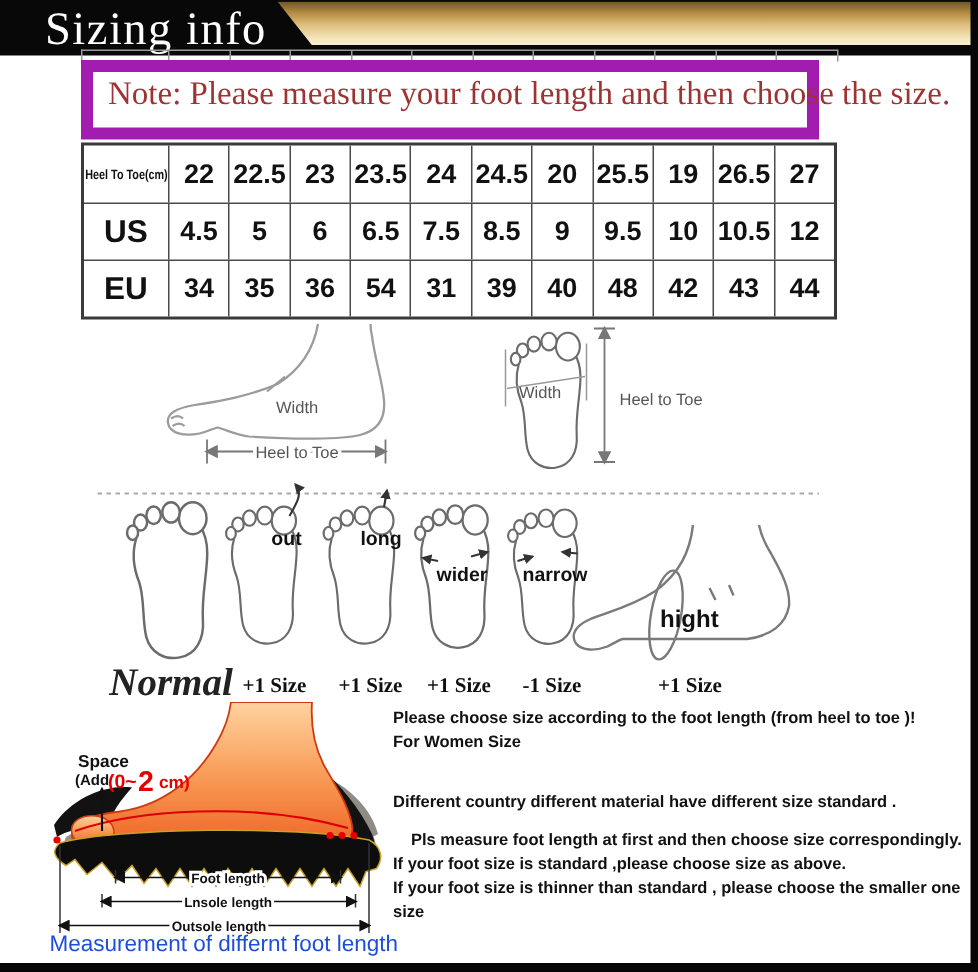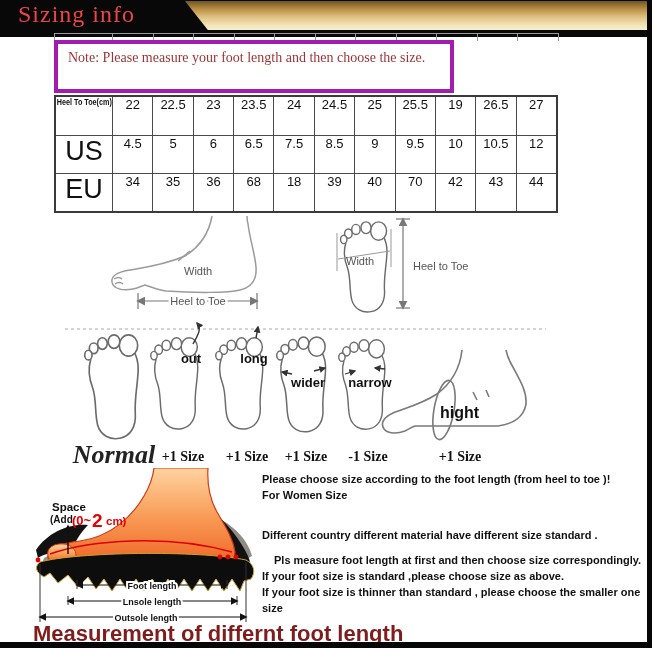--- a/index.html
+++ b/index.html
@@ -1,63 +1,63 @@
 <!DOCTYPE html>
 <html><head>
 <meta charset="utf-8">
 <style>
   html,body{margin:0;padding:0;background:#fff;}
   #page{position:relative;width:652px;height:648px;background:#fff;overflow:hidden;
         font-family:"Liberation Sans",sans-serif;}
   
   #header{position:absolute;left:0;top:0;width:652px;height:37px;background:#080808;}
-  #title{position:absolute;left:18px;top:1px;color:#ef4444;font-family:"Liberation Serif",serif;
-         font-size:24px;letter-spacing:1px;}
+  #title{position:absolute;left:30px;top:1px;color:#ffffff;font-family:"Liberation Serif",serif;
+         font-size:31px;letter-spacing:1px;}
   #ribbon{position:absolute;left:184px;top:1px;width:468px;height:29px;
           background:linear-gradient(180deg,#6e5524 0%,#b98f45 28%,#dfc180 55%,#f3e6bc 85%,#f8efcf 100%);
           clip-path:polygon(0.2% 0,100% 0,100% 100%,5.1% 100%);}
   #right-edge{position:absolute;right:0;top:0;width:5px;height:648px;background:#060606;}
   #bottom-edge{position:absolute;left:0;bottom:0;width:652px;height:6px;background:#060606;}
   
   #tickrow{position:absolute;left:54px;top:33px;width:504px;height:7px;display:grid;
            grid-template-columns:58px repeat(11,1fr);border-top:1px solid #999;border-left:1px solid #999;}
   #tickrow span{border-right:1px solid #999;}
   
-  #notebox{position:absolute;left:54px;top:40px;width:400px;height:53px;border:4px solid #a21caf;
+  #notebox{position:absolute;left:54px;top:40px;width:492px;height:53px;border:8px solid #a21caf;
            box-sizing:border-box;background:#fff;color:#9d3434;font-family:"Liberation Serif",serif;
-           font-size:14px;line-height:22px;padding:3px 0 0 10px;white-space:nowrap;}
+           font-size:22px;line-height:22px;padding:3px 0 0 10px;white-space:nowrap;}
   #notebox .l2{padding-left:38px;}
   
   #sizetable{position:absolute;left:54px;top:95px;width:504px;height:118px;box-sizing:border-box;
              border:2px solid #3a3a3a;display:grid;grid-template-rows:repeat(3,1fr);background:#fff;}
   .st-row{display:grid;grid-template-columns:56px repeat(11,1fr);}
   .st-row + .st-row{border-top:1.5px solid #4a4a4a;}
-  .st-cell,.st-label{border-left:1px solid #4a4a4a;display:flex;justify-content:center;
+  .st-cell,.st-label{border-left:1px solid #4a4a4a;display:flex;align-items:center;justify-content:center;
              color:#111;}
   .st-label{border-left:none;}
-  .st-cell{font-size:13px;font-weight:400;}
+  .st-cell{font-size:18px;font-weight:700;}
   .hlabel{font-size:9px;font-weight:700;}
   .hlabel span{display:inline-block;transform:scaleX(.8);white-space:nowrap;}
-  .biglabel{font-size:27px;font-weight:400;}
+  .biglabel{font-size:21px;font-weight:700;}
   
   svg text{font-family:"Liberation Sans",sans-serif;}
   .lblGray{fill:#555;font-size:11px;}
   .lblType{font-weight:bold;font-size:13px;fill:#111;text-anchor:middle;}
   .lblHight{font-weight:bold;font-size:16px;fill:#111;}
   .lblSize{font-weight:bold;font-size:14px;fill:#111;text-anchor:middle;font-family:"Liberation Serif",serif;}
   .lblNormal{font-style:italic;font-weight:bold;font-size:26px;fill:#222;text-anchor:middle;
              font-family:"Liberation Serif",serif;}
   .mlabel{font-size:9px;font-weight:bold;fill:#111;text-anchor:middle;paint-order:stroke;stroke:#fff;stroke-width:4px;}
   .spaceBlack{fill:#111;font-weight:bold;}
   .spaceRed{fill:#e80000;font-weight:bold;}
   
   #measure-svg{position:absolute;left:100px;top:213px;}
   #feet-svg{position:absolute;left:30px;top:322px;}
   #shoe-svg{position:absolute;left:18px;top:468px;}
-  #caption{position:absolute;left:33px;top:621px;font-size:22px;font-weight:bold;color:#7f1d1d;}
+  #caption{position:absolute;left:33px;top:621px;font-size:15px;font-weight:normal;color:#1d4ed8;}
   #infoblock{position:absolute;left:262px;top:471px;width:386px;font-size:11px;font-weight:bold;
              color:#111;line-height:16px;}
   .gap-a{margin-top:24px;} .gap-b{margin-top:9px;padding-left:12px;} .gap-c{margin-top:0;}
 </style>
 </head>
 <body>
 
 <div id="page">
 
   <div id="header">
@@ -89,21 +89,21 @@
     <div class="st-row">
       <div class="st-label hlabel">
           <span>Heel To Toe(cm)</span>
         </div>
       <div class="st-cell">22</div>
       <div class="st-cell">22.5</div>
       <div class="st-cell">23</div>
       <div class="st-cell">23.5</div>
       <div class="st-cell">24</div>
       <div class="st-cell">24.5</div>
-      <div class="st-cell">25</div>
+      <div class="st-cell">20</div>
       <div class="st-cell">25.5</div>
       <div class="st-cell">19</div>
       <div class="st-cell">26.5</div>
       <div class="st-cell">27</div>
     </div>
     <div class="st-row">
       <div class="st-label biglabel">US</div>
       <div class="st-cell">4.5</div>
       <div class="st-cell">5</div>
       <div class="st-cell">6</div>
@@ -114,25 +114,25 @@
       <div class="st-cell">9.5</div>
       <div class="st-cell">10</div>
       <div class="st-cell">10.5</div>
       <div class="st-cell">12</div>
     </div>
     <div class="st-row">
       <div class="st-label biglabel">EU</div>
       <div class="st-cell">34</div>
       <div class="st-cell">35</div>
       <div class="st-cell">36</div>
-      <div class="st-cell">68</div>
-      <div class="st-cell">18</div>
+      <div class="st-cell">54</div>
+      <div class="st-cell">31</div>
       <div class="st-cell">39</div>
       <div class="st-cell">40</div>
-      <div class="st-cell">70</div>
+      <div class="st-cell">48</div>
       <div class="st-cell">42</div>
       <div class="st-cell">43</div>
       <div class="st-cell">44</div>
     </div>
   </div>
 
   <svg id="measure-svg" width="470" height="108" viewBox="0 0 470 108">
     <defs>
       <marker id="m-ah" viewBox="0 0 10 10" markerWidth="9" markerHeight="9" refX="8" refY="5" orient="auto-start-reverse" markerUnits="userSpaceOnUse">
         <path d="M0,0 L10,5 L0,10 Z" fill="#777"></path>

